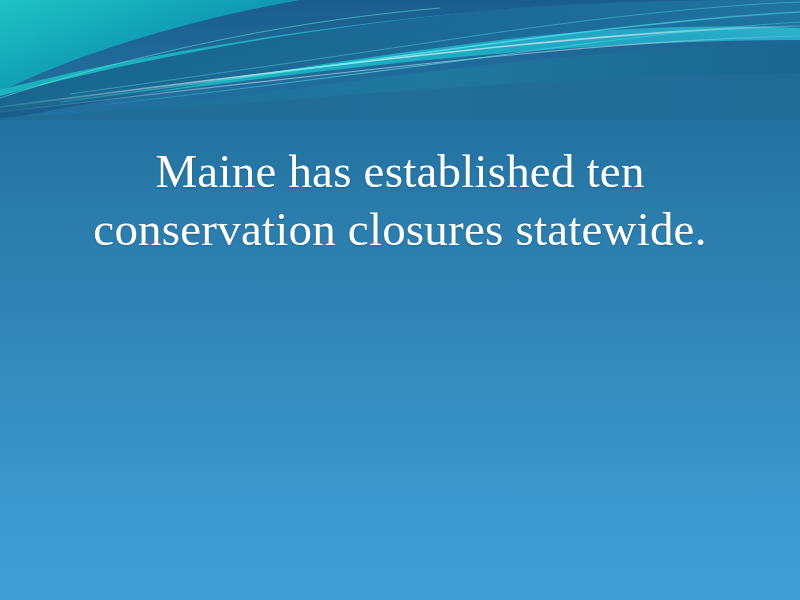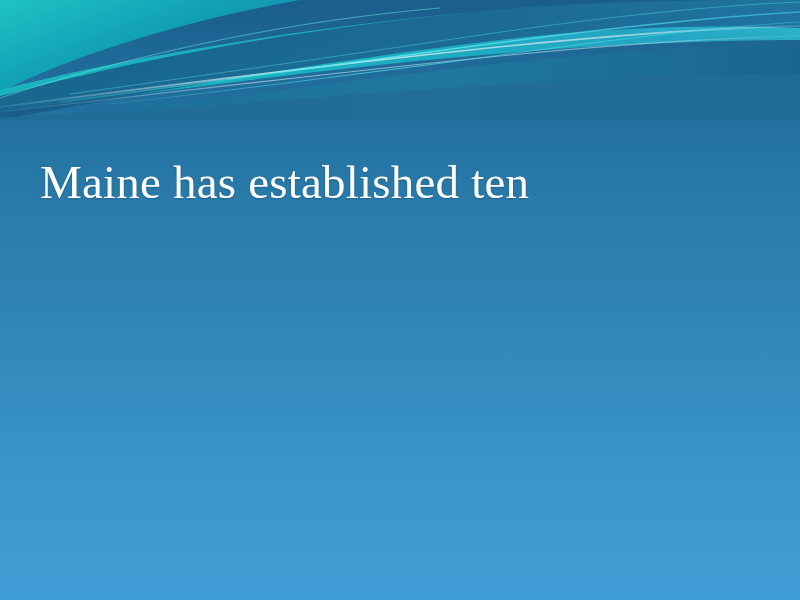--- a/index.html
+++ b/index.html
@@ -37,23 +37,23 @@
   #wave-decoration svg {
     display: block;
     width: 800px;
     height: 120px;
   }
 
   
   #title-block {
     position: absolute;
     left: 40px;
-    top: 153px;
+    top: 142px;
     width: 720px;
-    text-align: left;
+    text-align: center;
     color: #ffffff;
     font-size: 47px;
     line-height: 58px;
     letter-spacing: 0.2px;
     text-shadow: 0 1px 2px rgba(10,50,80,0.30);
   }
   #title-block .line {
     display: block;
     white-space: nowrap;
   }
@@ -123,15 +123,16 @@
       <path d="M800,12 C690,18 560,34 430,52 C310,68 180,86 60,102" fill="none" stroke="url(#brightLine)" stroke-width="1.4"></path>
       <path d="M800,22 C700,28 580,44 450,62 C340,76 220,92 110,104" fill="none" stroke="url(#brightLine)" stroke-width="1.0" opacity="0.75"></path>
       <path d="M800,2 C700,6 580,20 460,38 C340,56 200,76 70,94" fill="none" stroke="#55e4ea" stroke-width="0.8" opacity="0.5"></path>
 
       <path d="M0,98 C60,78 140,56 230,38 C300,24 370,14 440,8" fill="none" stroke="#6ff0e8" stroke-width="0.9" opacity="0.55"></path>
     </svg>
   </div>
 
   <div id="title-block">
     <span class="line" id="title-line-1">Maine has established ten</span>
+    <span class="line" id="title-line-2">conservation closures statewide.</span>
   </div>
 
 </div>
 
 </body></html>

